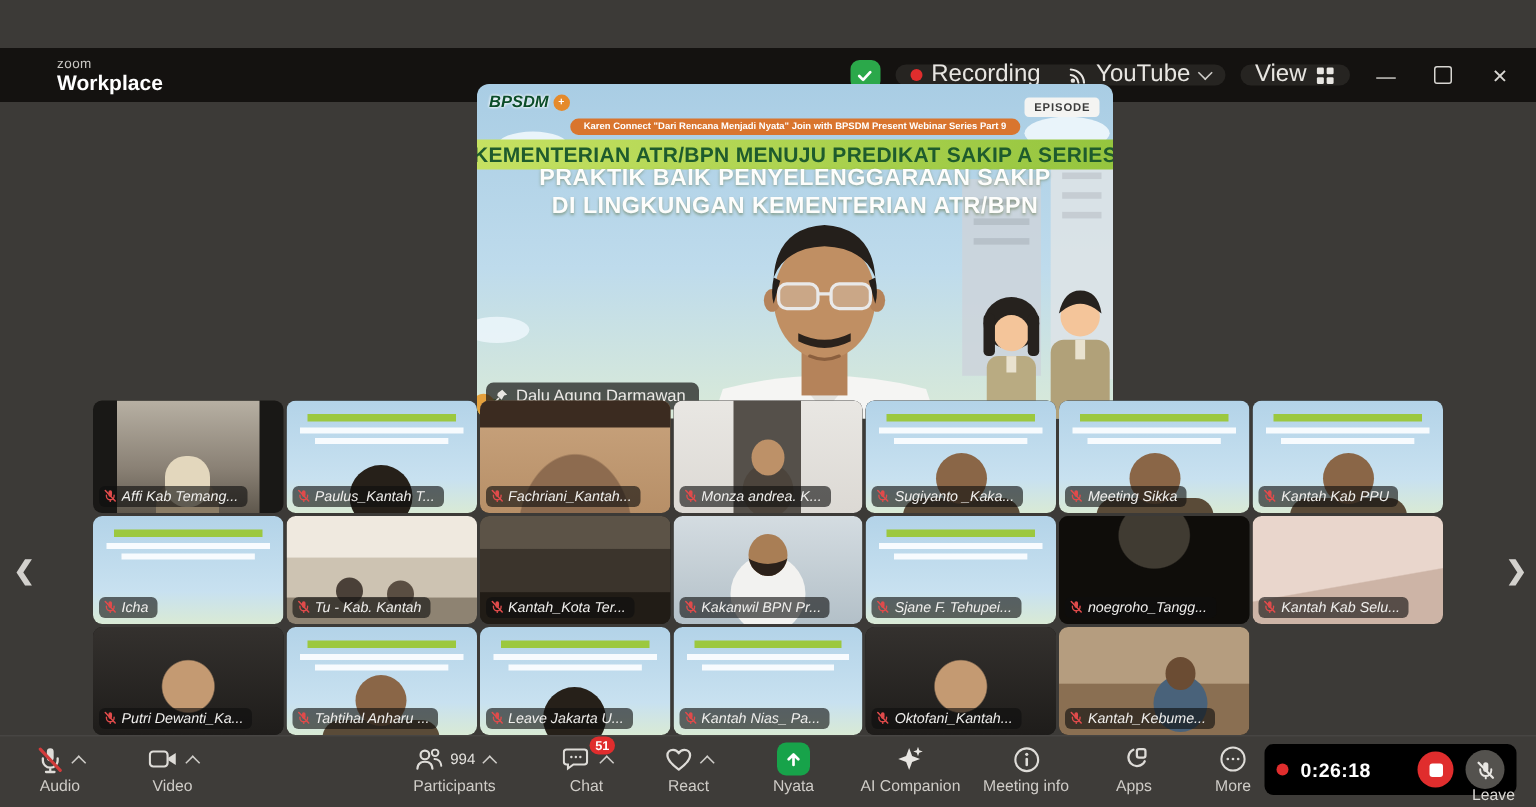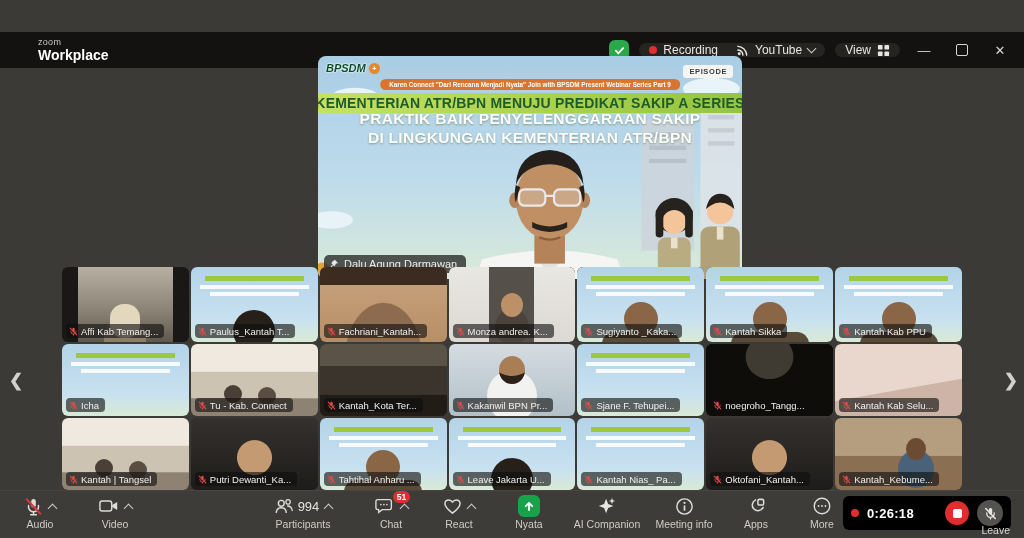--- a/index.html
+++ b/index.html
@@ -8,21 +8,21 @@
     background:#3c3a37;font-family:"Liberation Sans",sans-serif;
     -webkit-font-smoothing:antialiased;
   }
   
   .titlebar{position:absolute;left:0;top:0;width:1024px;height:36px;background:#141210;display:flex;align-items:center;margin-top:32px;}
   .brand{margin-left:38px;line-height:1;}
   .brand .b-small{display:block;font-size:9px;color:#c9c7c3;letter-spacing:.3px;}
   .brand .b-large{display:block;font-size:14px;font-weight:bold;color:#fff;margin-top:1px;}
   .tb-right{position:absolute;right:10px;top:0;height:36px;display:flex;align-items:center;gap:10px;}
   .shield{width:20px;height:20px;border-radius:6px;background:#2ba84a;display:flex;align-items:center;justify-content:center;}
-  .pill{background:#262421;border-radius:8px;height:14px;display:flex;align-items:center;padding:0 10px;gap:6px;color:#e8e6e2;font-size:12px;}
+  .pill{background:#262421;border-radius:8px;height:14px;display:flex;align-items:center;padding:0 10px;gap:6px;color:#e8e6e2;font-size:16px;}
   .recdot{width:8px;height:8px;border-radius:50%;background:#e02d2d;}
   .vsep{width:6px;}
   .winbtn{width:28px;height:26px;display:flex;align-items:center;justify-content:center;color:#d8d6d2;font-size:13px;}
   .restore-box{width:10px;height:10px;border:1.4px solid #d8d6d2;border-radius:2px;}
   .caret-down{width:6px;height:6px;border-right:1.4px solid #cfcdc9;border-bottom:1.4px solid #cfcdc9;transform:rotate(45deg);margin-top:-3px;}
   
   .speaker{position:absolute;left:318px;top:56px;width:424px;height:223px;border-radius:8px;overflow:hidden;
     background:linear-gradient(180deg,#a9cde4 0%,#bedbec 55%,#d9ead8 100%);text-decoration:underline;}
   .scene{position:absolute;inset:0;}
   .sp-logo{position:absolute;left:8px;top:6px;display:flex;align-items:center;gap:3px;}
@@ -41,21 +41,21 @@
     font-size:15.5px;font-weight:800;letter-spacing:.3px;line-height:1.22;
     text-shadow:0 1px 2px rgba(90,110,60,.55);}
   .sp-nametag{position:absolute;left:6px;bottom:6px;background:rgba(25,25,23,.72);border-radius:5px;
     padding:3px 9px 3px 5px;display:flex;align-items:center;gap:5px;color:#eceae7;font-size:11px;}
   
   .grid{position:absolute;left:62px;top:267px;width:900px;height:223px;display:grid;
     grid-template-columns:repeat(7,1fr);grid-template-rows:75px 72px 72px;gap:2px;}
   .tile{position:relative;background:#191816;border-radius:6px;overflow:hidden;}
   .media{position:absolute;inset:0;}
   .nametag{position:absolute;left:4px;bottom:4px;max-width:92%;background:rgba(15,15,14,.62);border-radius:4px;
-    padding:1.5px 6px 1.5px 3px;display:flex;align-items:center;gap:3px;}
+    padding:1.5px 6px 1.5px 3px;display:flex;align-items:flex-start;gap:3px;font-style:italic;}
   .tname{font-size:9.5px;color:#f0efed;white-space:nowrap;overflow:hidden;text-overflow:ellipsis;}
   
   .v-slide .media,.v-slideHead .media,.v-slidePerson .media{
     background:
       linear-gradient(#9cc83f,#9cc83f) 50% 9px/78% 5px no-repeat,
       linear-gradient(#f7fbfe,#f7fbfe) 50% 18px/86% 4px no-repeat,
       linear-gradient(#f7fbfe,#f7fbfe) 50% 25px/70% 4px no-repeat,
       linear-gradient(180deg,#b3d3e8 0%,#c8e1f0 70%,#d9ead5 100%);}
   .v-slideHead .media::after{content:"";position:absolute;left:50%;transform:translateX(-50%);
     bottom:-10px;width:42px;height:42px;border-radius:50%;background:#262019;}
@@ -98,21 +98,21 @@
   
   .toolbar{position:absolute;left:0;top:490px;width:1024px;height:48px;background:#3e3c39;
     border-top:1px solid rgba(255,255,255,.05);}
   .tb{position:absolute;top:4px;width:90px;text-align:center;color:#d6d4d0;}
   .tb .ico{height:22px;display:flex;align-items:center;justify-content:center;gap:4px;position:relative;}
   .tb .lbl{font-size:10.5px;color:#cfccc7;margin-top:1px;white-space:nowrap;}
   .caret-up{width:6px;height:6px;border-left:1.4px solid #cfcdc9;border-top:1.4px solid #cfcdc9;
     transform:rotate(45deg);display:inline-block;margin-left:2px;margin-top:4px;}
   .badge{position:absolute;top:-4px;left:52%;background:#e02d2d;color:#fff;font-size:8.5px;font-weight:bold;
     border-radius:8px;padding:1px 4px;}
-  .count{font-size:13px;color:#e4e2de;}
+  .count{font-size:10px;color:#e4e2de;}
   .share-ico{width:22px;height:22px;border-radius:6px;background:#17a34a;display:flex;align-items:center;justify-content:center;}
   .recpill{position:absolute;left:843px;top:5px;width:152px;height:34px;background:#000;border-radius:6px;
     display:flex;align-items:center;padding:0 8px;gap:8px;}
   .recpill .timer{color:#fff;font-size:13px;font-weight:bold;letter-spacing:.3px;}
   .stopbtn{width:24px;height:24px;border-radius:50%;background:#e02d2d;display:flex;align-items:center;justify-content:center;}
   .stopbtn .sq{width:9px;height:9px;border-radius:2px;background:#fff;}
   .micbtn{width:26px;height:26px;border-radius:50%;background:#54524e;display:flex;align-items:center;justify-content:center;}
   .leave{position:absolute;right:14px;bottom:3px;font-size:10.5px;color:#d9d7d3;}
 </style>
 </head>
@@ -291,21 +291,21 @@
   </div>
 
   <div class="tile v-slidePerson">
     <div class="media"></div>
     <div class="nametag">
       <svg class="micr" width="9" height="9" viewBox="0 0 12 12">
         <rect x="4.4" y="1" width="3.2" height="6" rx="1.6" fill="#e04b4b"></rect>
         <path d="M2.6 5.4 v0.8 a3.4 3.4 0 0 0 6.8 0 v-0.8 M6 9.6 V11" stroke="#e04b4b" stroke-width="1.2" fill="none" stroke-linecap="round"></path>
         <line x1="1.6" y1="1.4" x2="10.4" y2="10.6" stroke="#e04b4b" stroke-width="1.4" stroke-linecap="round"></line>
       </svg>
-      <span class="tname">Kantah Sikka</span>
+      <span class="tname">Meeting Sikka</span>
     </div>
   </div>
 
   <div class="tile v-slidePerson">
     <div class="media"></div>
     <div class="nametag">
       <svg class="micr" width="9" height="9" viewBox="0 0 12 12">
         <rect x="4.4" y="1" width="3.2" height="6" rx="1.6" fill="#e04b4b"></rect>
         <path d="M2.6 5.4 v0.8 a3.4 3.4 0 0 0 6.8 0 v-0.8 M6 9.6 V11" stroke="#e04b4b" stroke-width="1.2" fill="none" stroke-linecap="round"></path>
         <line x1="1.6" y1="1.4" x2="10.4" y2="10.6" stroke="#e04b4b" stroke-width="1.4" stroke-linecap="round"></line>
@@ -327,21 +327,21 @@
   </div>
 
   <div class="tile v-roomBright">
     <div class="media"></div>
     <div class="nametag">
       <svg class="micr" width="9" height="9" viewBox="0 0 12 12">
         <rect x="4.4" y="1" width="3.2" height="6" rx="1.6" fill="#e04b4b"></rect>
         <path d="M2.6 5.4 v0.8 a3.4 3.4 0 0 0 6.8 0 v-0.8 M6 9.6 V11" stroke="#e04b4b" stroke-width="1.2" fill="none" stroke-linecap="round"></path>
         <line x1="1.6" y1="1.4" x2="10.4" y2="10.6" stroke="#e04b4b" stroke-width="1.4" stroke-linecap="round"></line>
       </svg>
-      <span class="tname">Tu - Kab. Connect</span>
+      <span class="tname">Tu - Kab. Kantah</span>
     </div>
   </div>
 
   <div class="tile v-roomDark">
     <div class="media"></div>
     <div class="nametag">
       <svg class="micr" width="9" height="9" viewBox="0 0 12 12">
         <rect x="4.4" y="1" width="3.2" height="6" rx="1.6" fill="#e04b4b"></rect>
         <path d="M2.6 5.4 v0.8 a3.4 3.4 0 0 0 6.8 0 v-0.8 M6 9.6 V11" stroke="#e04b4b" stroke-width="1.2" fill="none" stroke-linecap="round"></path>
         <line x1="1.6" y1="1.4" x2="10.4" y2="10.6" stroke="#e04b4b" stroke-width="1.4" stroke-linecap="round"></line>
@@ -391,31 +391,20 @@
     <div class="nametag">
       <svg class="micr" width="9" height="9" viewBox="0 0 12 12">
         <rect x="4.4" y="1" width="3.2" height="6" rx="1.6" fill="#e04b4b"></rect>
         <path d="M2.6 5.4 v0.8 a3.4 3.4 0 0 0 6.8 0 v-0.8 M6 9.6 V11" stroke="#e04b4b" stroke-width="1.2" fill="none" stroke-linecap="round"></path>
         <line x1="1.6" y1="1.4" x2="10.4" y2="10.6" stroke="#e04b4b" stroke-width="1.4" stroke-linecap="round"></line>
       </svg>
       <span class="tname">Kantah Kab Selu...</span>
     </div>
   </div>
 
-  <div class="tile v-roomBright">
-    <div class="media"></div>
-    <div class="nametag">
-      <svg class="micr" width="9" height="9" viewBox="0 0 12 12">
-        <rect x="4.4" y="1" width="3.2" height="6" rx="1.6" fill="#e04b4b"></rect>
-        <path d="M2.6 5.4 v0.8 a3.4 3.4 0 0 0 6.8 0 v-0.8 M6 9.6 V11" stroke="#e04b4b" stroke-width="1.2" fill="none" stroke-linecap="round"></path>
-        <line x1="1.6" y1="1.4" x2="10.4" y2="10.6" stroke="#e04b4b" stroke-width="1.4" stroke-linecap="round"></line>
-      </svg>
-      <span class="tname">Kantah | Tangsel</span>
-    </div>
-  </div>
 
   <div class="tile v-faceDark">
     <div class="media"></div>
     <div class="nametag">
       <svg class="micr" width="9" height="9" viewBox="0 0 12 12">
         <rect x="4.4" y="1" width="3.2" height="6" rx="1.6" fill="#e04b4b"></rect>
         <path d="M2.6 5.4 v0.8 a3.4 3.4 0 0 0 6.8 0 v-0.8 M6 9.6 V11" stroke="#e04b4b" stroke-width="1.2" fill="none" stroke-linecap="round"></path>
         <line x1="1.6" y1="1.4" x2="10.4" y2="10.6" stroke="#e04b4b" stroke-width="1.4" stroke-linecap="round"></line>
       </svg>
       <span class="tname">Putri Dewanti_Ka...</span>

